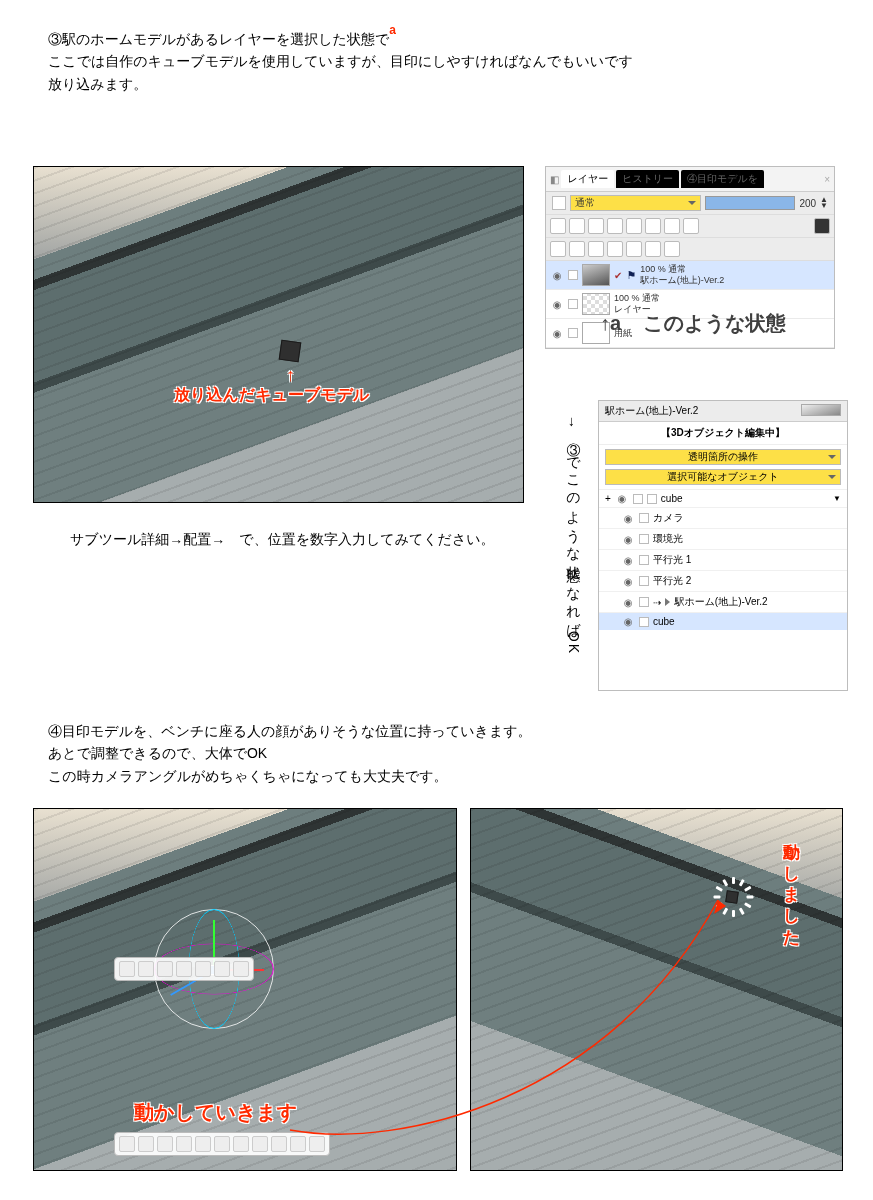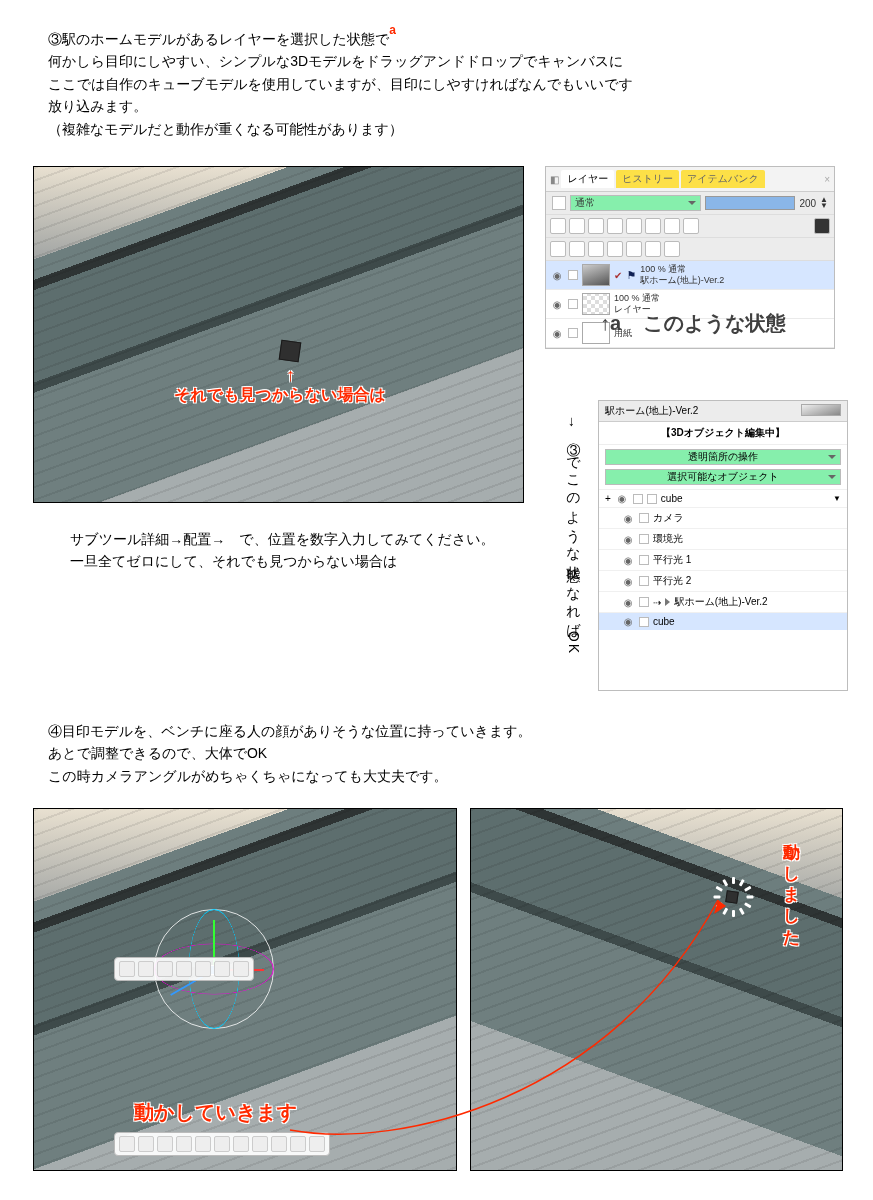--- a/index.html
+++ b/index.html
@@ -53,29 +53,29 @@
     border: 1px solid #bdbdbd;
     font-size: 10px;
     color: #333;
   }
   .panel-header {
     display: flex; gap: 2px; align-items: center;
     padding: 3px 4px;
     border-bottom: 1px solid #ccc;
     background: #f3f3f3;
   }
-  .panel-header .tab { padding: 2px 6px; background: #fde047; border-radius: 2px 2px 0 0; color: #666; }
+  .panel-header .tab { padding: 2px 6px; background: #000000; border-radius: 2px 2px 0 0; color: #666; }
   .panel-header .tab.active { background: #fff; color: #000; }
   .panel-row-tools {
     display: flex; align-items: center; gap: 4px;
     padding: 3px 6px;
     border-bottom: 1px solid #ddd;
   }
   .slot { width: 14px; height: 14px; background: #fff; border: 1px solid #bbb; }
-  .dropdown { flex: 1; height: 16px; border: 1px solid #bbb; background: #86efac; font-size: 10px; padding: 0 4px; display: flex; align-items: center; position: relative; }
+  .dropdown { flex: 1; height: 16px; border: 1px solid #bbb; background: #fde047; font-size: 10px; padding: 0 4px; display: flex; align-items: center; position: relative; }
   .dropdown::after { content: ""; position: absolute; right: 4px; top: 5px; border: 4px solid transparent; border-top-color: #666; }
   .toolstrip {
     display: flex; gap: 3px; padding: 3px 4px; border-bottom: 1px solid #ddd;
   }
   .toolbtn { width: 16px; height: 16px; background: #fff; border: 1px solid #bbb; border-radius: 2px; }
   .layer-item {
     display: flex; align-items: center; gap: 4px;
     padding: 3px 4px;
     border-bottom: 1px solid #eaeaea;
     background: #fff;
@@ -145,40 +145,38 @@
     left: 50%; top: 0; transform-origin: 50% 20px;
   }
 </style>
 </head>
 <body>
 
 <div class="section-text" style="left:48px; top:28px; width:780px;">
   <div>
     <span>③駅のホームモデルがあるレイヤーを選択した状態で</span><span class="red-mark" style="position:relative; top:-10px; font-size:12px;">a</span>
   </div>
-  <div>何かしら目印にしやすい、シンプルな3Dモデルをドラッグアンドドロップでキャンバスに</div>
   <div>ここでは自作のキューブモデルを使用していますが、目印にしやすければなんでもいいです</div>
   <div>放り込みます。</div>
-  <div>（複雑なモデルだと動作が重くなる可能性があります）</div>
 </div>
 
 <div class="viewport-img" style="left:33px; top:166px; width:491px; height:337px;">
   <div class="platform-diag"></div>
   <div class="line-stripes"></div>
   <div class="cube-marker" style="left:246px; top:174px;"></div>
   <div class="overlay-arrow-up" style="position:absolute; left:252px; top:198px;">↑</div>
-  <div class="overlay-label" style="left:140px; top:218px;">それでも見つからない場合は</div>
+  <div class="overlay-label" style="left:140px; top:218px;">放り込んだキューブモデル</div>
 </div>
 
 <div class="panel" style="left:545px; top:166px; width:290px;">
   <div class="panel-header">
     <span style="color:#888">◧</span>
     <span class="tab active">レイヤー</span>
     <span class="tab">ヒストリー</span>
-    <span class="tab">アイテムバンク</span>
+    <span class="tab">④目印モデルを</span>
     <span style="flex:1"></span>
     <span style="color:#aaa">×</span>
   </div>
   <div class="panel-row-tools">
     <span class="slot"></span>
     <span class="dropdown">
         <span>通常</span>
       </span>
     <span style="width:90px; height:14px; background:linear-gradient(90deg,#8ab6e8,#8ab6e8 100%); border:1px solid #999;"></span>
     <span>200</span>
@@ -237,21 +235,20 @@
 </div>
 
 <div style="position:absolute; left:600px; top:310px; color:#404040; font-weight:bold; font-size:20px;">
   <span>↑a</span>
   &nbsp;&nbsp;
   <span>このような状態</span>
 </div>
 
 <div class="section-text" style="left:70px; top:528px; width:520px;">
   <div>サブツール詳細→配置→　で、位置を数字入力してみてください。</div>
-  <div>一旦全てゼロにして、それでも見つからない場合は</div>
 </div>
 
 <div class="vert-text" style="left:565px; top:415px; height:260px;">→③でこのような状態になればOK</div>
 
 <div class="objpanel" style="left:598px; top:400px; width:250px;">
   <div class="title">
     <span>駅ホーム(地上)-Ver.2</span>
     <span style="width:40px; height:12px; background:linear-gradient(160deg,#eee,#888); border:1px solid #aaa;"></span>
   </div>
   <div class="center-label">【3Dオブジェクト編集中】</div>

